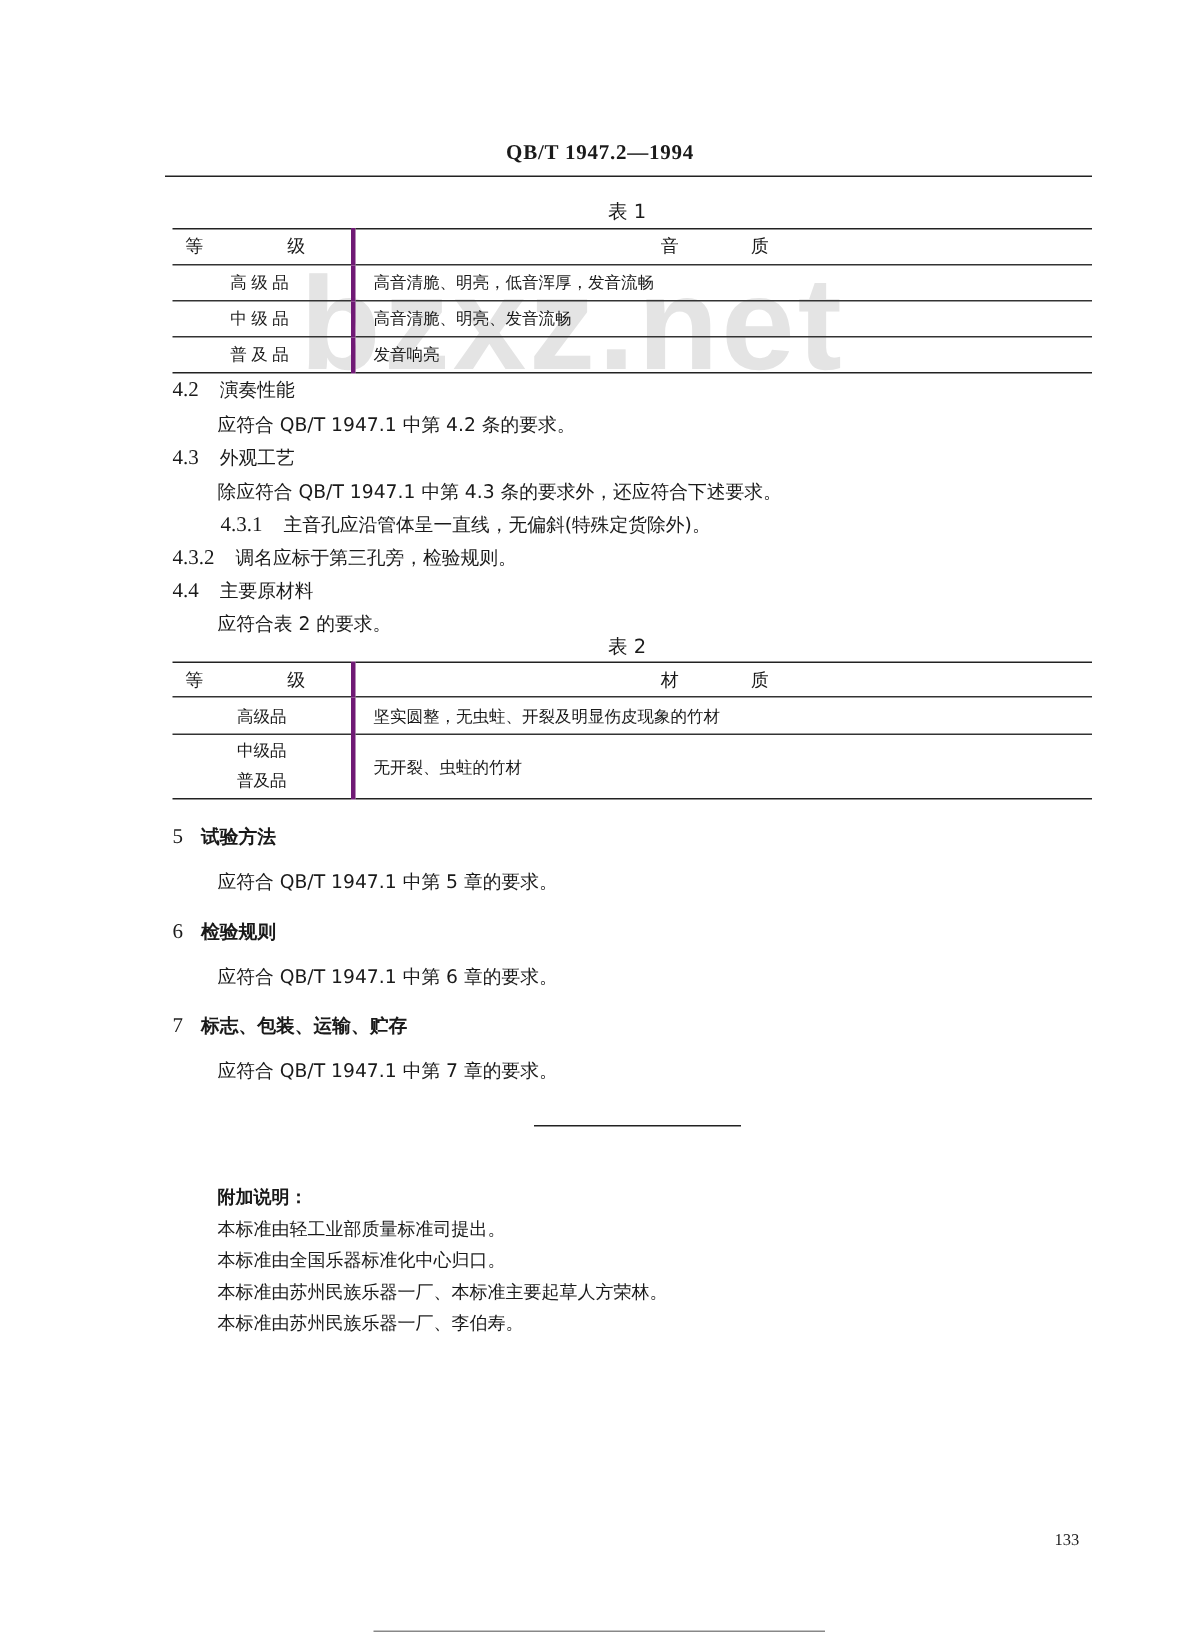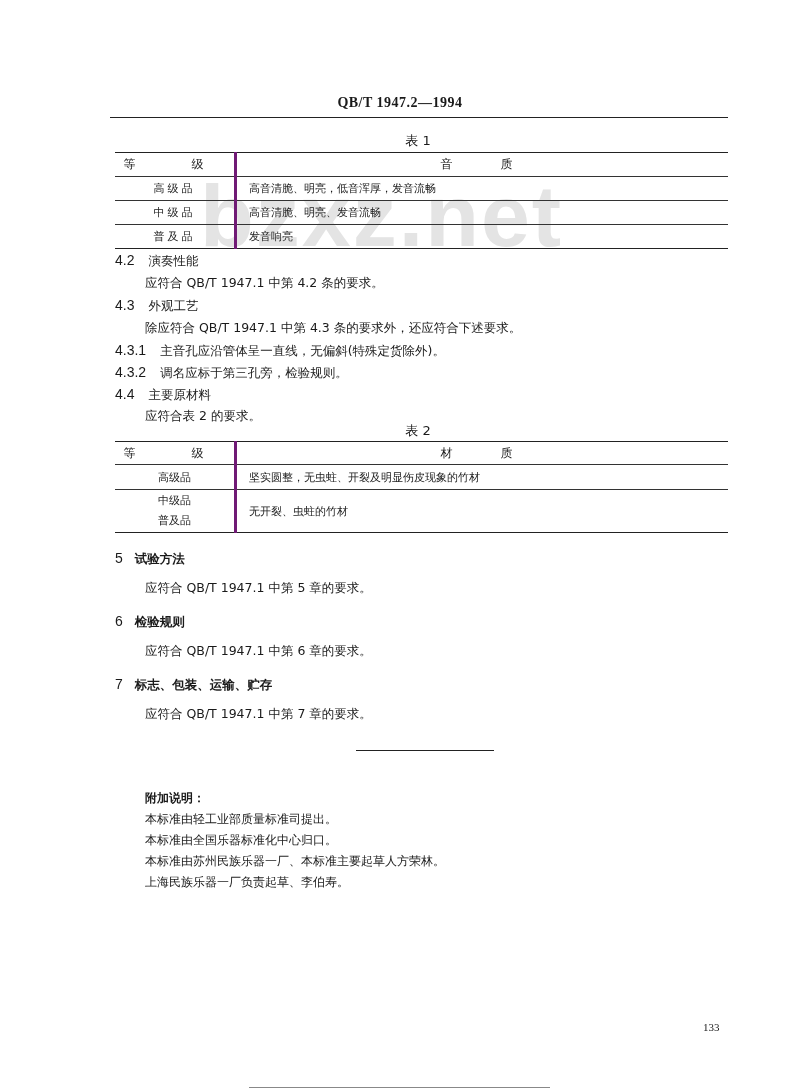--- a/index.html
+++ b/index.html
@@ -13,21 +13,21 @@
   table.grid { position: absolute; border-collapse: collapse; font-size: 11px; }
   table.grid td { height: 23px; padding: 0 6px; border-top: 1px solid #333; vertical-align: middle; }
   table.grid tr:first-child td { border-top: 1.5px solid #222; }
   table.grid tr:last-child td { border-bottom: 1.5px solid #222; }
   table.grid td.c1 { width: 107px; text-align: center; border-right: 3px solid #701a75; letter-spacing: 3px; }
   table.grid td.c2 { padding-left: 12px; }
   table.grid td.hdr2 { text-align: center; letter-spacing: 18px; }
   .h1c { font-size: 12px; }
   .line { font-size: 12.5px; left: 115px; }
   .indent { left: 145px; }
-  .sec-num { font-family: Liberation Sans, sans-serif; font-size: 14px; }
+  .sec-num { font-family: Liberation Serif, serif; font-size: 14px; }
   .sec-title { font-weight: bold; margin-left: 12px; }
   .watermark { left: 200px; top: 138px; font-size: 88px; font-weight: bold; color: #e4e4e4;
                font-family: "Liberation Sans", sans-serif; letter-spacing: 2px; z-index: 0; line-height: 1; margin-top: 34px; }
   .content { z-index: 1; }
   .separator { left: 356px; width: 138px; top: 750px; border-top: 1.5px solid #222; }
   .note { left: 145px; font-size: 12px; }
   .page-number { left: 703px; top: 1021px; font-size: 11px; font-family: "Liberation Serif", serif; }
   .bottom-rule { left: 249px; width: 301px; top: 1087px; border-top: 1px solid #888; }
 </style>
 </head>
@@ -63,21 +63,21 @@
 <div class="abs line content" style="top:252px;">
   <span class="sec-num">4.2</span><span style="margin-left:14px;">演奏性能</span>
 </div>
 <div class="abs line indent content" style="top:275px;">应符合 QB/T 1947.1 中第 4.2 条的要求。</div>
 
 <div class="abs line content" style="top:297px;">
   <span class="sec-num">4.3</span><span style="margin-left:14px;">外观工艺</span>
 </div>
 <div class="abs line indent content" style="top:320px;">除应符合 QB/T 1947.1 中第 4.3 条的要求外，还应符合下述要求。</div>
 
-<div class="abs line content" style="top:342px;">
+<div class="abs line content" style="top:342px;margin-left:32px;">
   <span class="sec-num">4.3.1</span><span style="margin-left:14px;">主音孔应沿管体呈一直线，无偏斜(特殊定货除外)。</span>
 </div>
 <div class="abs line content" style="top:364px;">
   <span class="sec-num">4.3.2</span><span style="margin-left:14px;">调名应标于第三孔旁，检验规则。</span>
 </div>
 
 <div class="abs line content" style="top:386px;">
   <span class="sec-num">4.4</span><span style="margin-left:14px;">主要原材料</span>
 </div>
 <div class="abs line indent content" style="top:408px;">应符合表 2 的要求。</div>
@@ -117,16 +117,16 @@
   <span class="sec-num">7</span><span class="sec-title">标志、包装、运输、贮存</span>
 </div>
 <div class="abs line indent content" style="top:706px;">应符合 QB/T 1947.1 中第 7 章的要求。</div>
 
 <div class="abs separator"></div>
 
 <div class="abs note content" style="top:790px;font-weight:bold;text-align:right;">附加说明：</div>
 <div class="abs note content" style="top:811px;">本标准由轻工业部质量标准司提出。</div>
 <div class="abs note content" style="top:832px;">本标准由全国乐器标准化中心归口。</div>
 <div class="abs note content" style="top:853px;">本标准由苏州民族乐器一厂、本标准主要起草人方荣林。</div>
-<div class="abs note content" style="top:874px;">上海民族乐器一厂负责起草、李伯寿。</div>
+<div class="abs note content" style="top:874px;">本标准由苏州民族乐器一厂、李伯寿。</div>
 
 <div class="abs page-number">133</div>
 <div class="abs bottom-rule"></div>
 
 </body></html>

